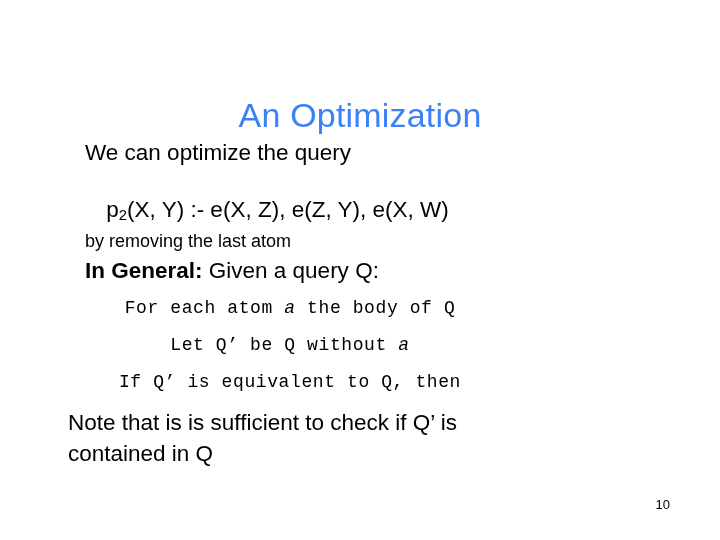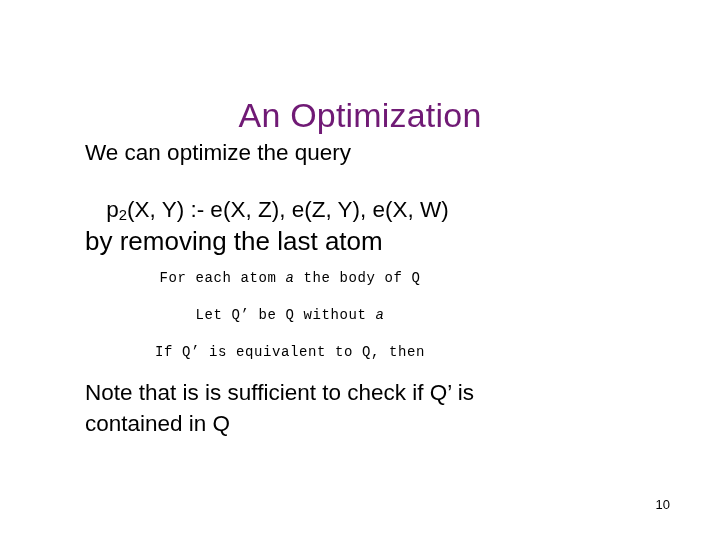--- a/index.html
+++ b/index.html
@@ -25,21 +25,21 @@
 
   
   .slide-title {
     position: absolute;
     left: 0;
     top: 72px;
     width: 720px;
     text-align: center;
     font-size: 34px;
     line-height: 40px;
-    color: #701a75;
+    color: #3b82f6;
     font-weight: normal;
     letter-spacing: 0.2px;
     white-space: nowrap;
   }
 
   
   .body-area {
     position: absolute;
     left: 0;
     top: 138px;
@@ -67,21 +67,21 @@
     font-size: 22.5px;
     line-height: 30px;
   }
   .bold-lead {
     font-weight: bold;
   }
 
   
   .plain-row {
     padding-left: 85px;
-    font-size: 26px;
+    font-size: 18px;
     line-height: 30px;
   }
 
   
   .query-line {
     padding-left: 85px;
     font-size: 22.5px;
     line-height: 32px;
     text-align: center;
     padding-right: 110px;
@@ -99,35 +99,35 @@
     margin-top: 4px;
     text-align: center;
     font-family: "Liberation Mono", "DejaVu Sans Mono", monospace;
     font-size: 21px;
     line-height: 37px;
     letter-spacing: 0.6px;
     white-space: nowrap;
   }
   .code-line {
     font-family: "Liberation Mono", "DejaVu Sans Mono", monospace;
-    font-size: 14px;
+    font-size: 18px;
     line-height: 37px;
     white-space: pre;
   }
   .code-line i {
     font-style: italic;
   }
 
   
   .tail-bullets {
     margin-top: 6px;
   }
   .wrap-row {
     position: relative;
-    padding-left: 85px;
+    padding-left: 68px;
     padding-right: 95px;
     font-size: 22.5px;
     line-height: 31px;
   }
   .wrap-row > .bullet-dot {
     position: absolute;
     left: 55px;
     top: 0;
   }
 
@@ -155,20 +155,24 @@
       <span class="bullet-dot"></span>
       <span class="bullet-text">We can optimize the query</span>
     </div>
 
     <div class="query-line">
       <span>p</span><sub>2</sub><span>(X, Y) :- e(X, Z), e(Z, Y), e(X, W)</span>
     </div>
 
     <div class="plain-row">by removing the last atom</div>
 
+    <div class="bullet-row">
+      <span class="bullet-dot"></span>
+      <span class="bullet-text"><span class="bold-lead">In General:</span><span> Given a query Q:</span></span>
+    </div>
 
     <div class="code-block">
       <div class="code-line"><span>For each atom </span><i>a</i><span> the body of Q</span></div>
 
       <div class="code-line"><span>Let Q’ be Q without </span><i>a</i><span></span></div>
 
       <div class="code-line"><span>If Q’ is equivalent to Q, then</span><i></i><span></span></div>
 
     </div>
 

